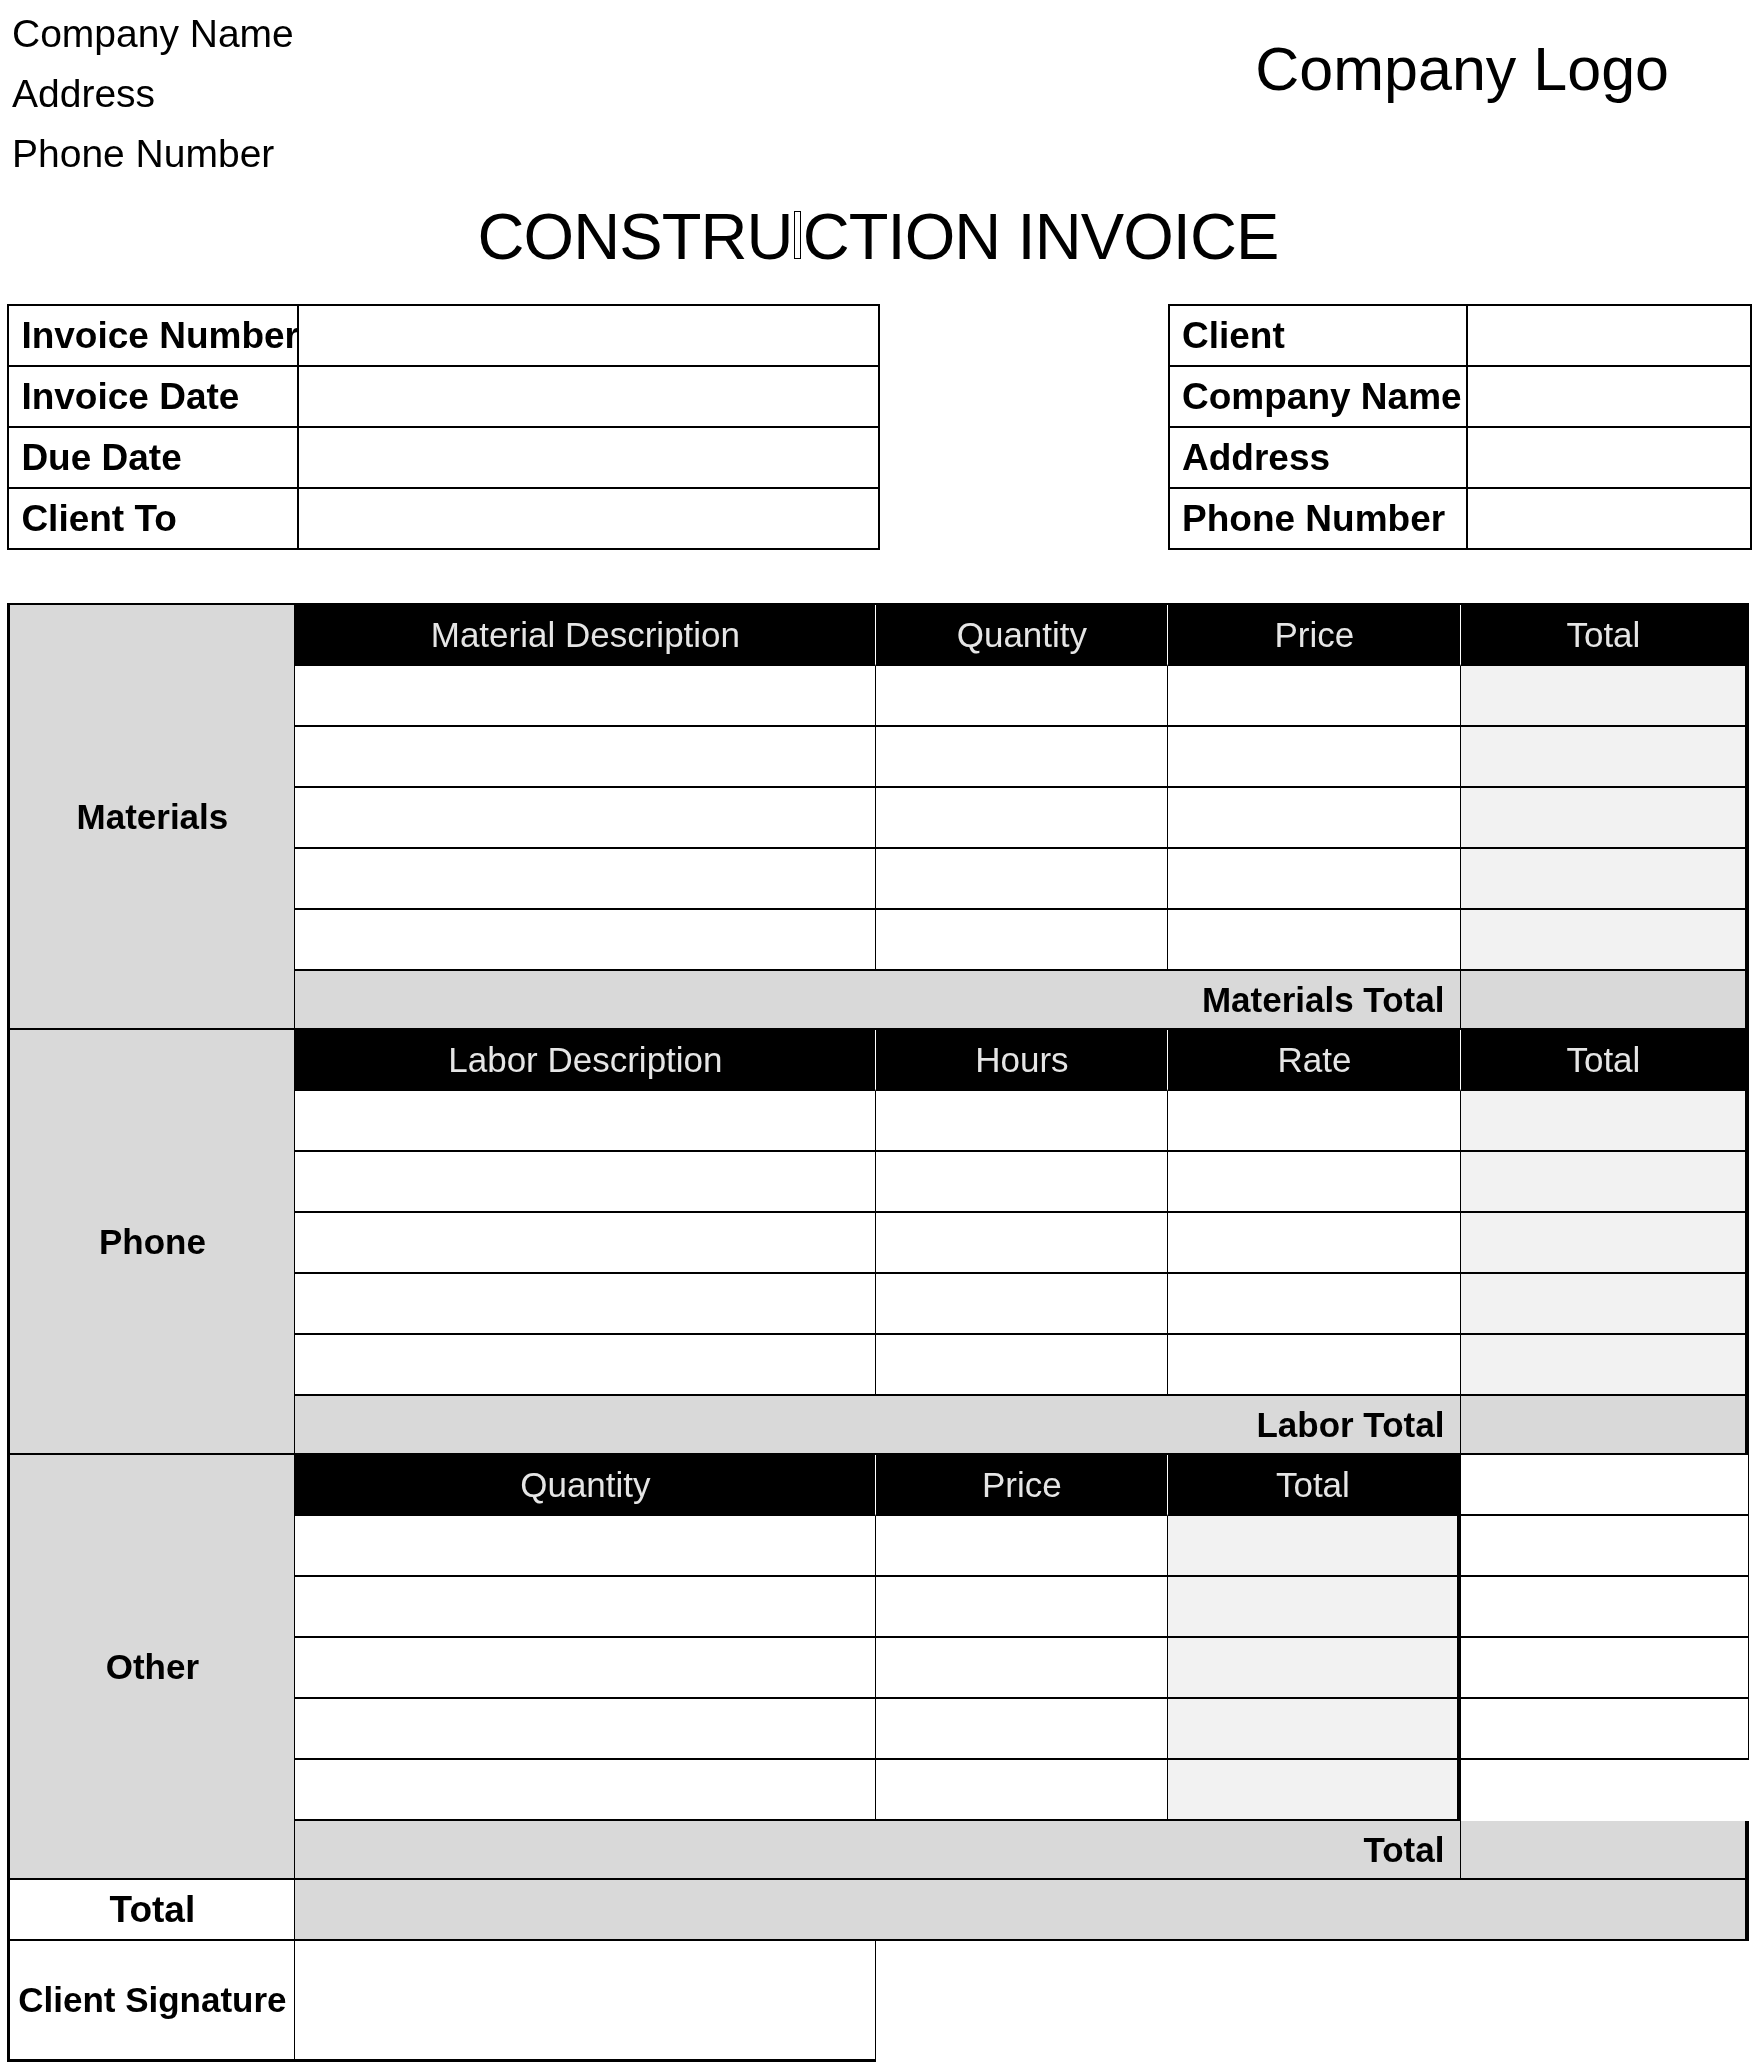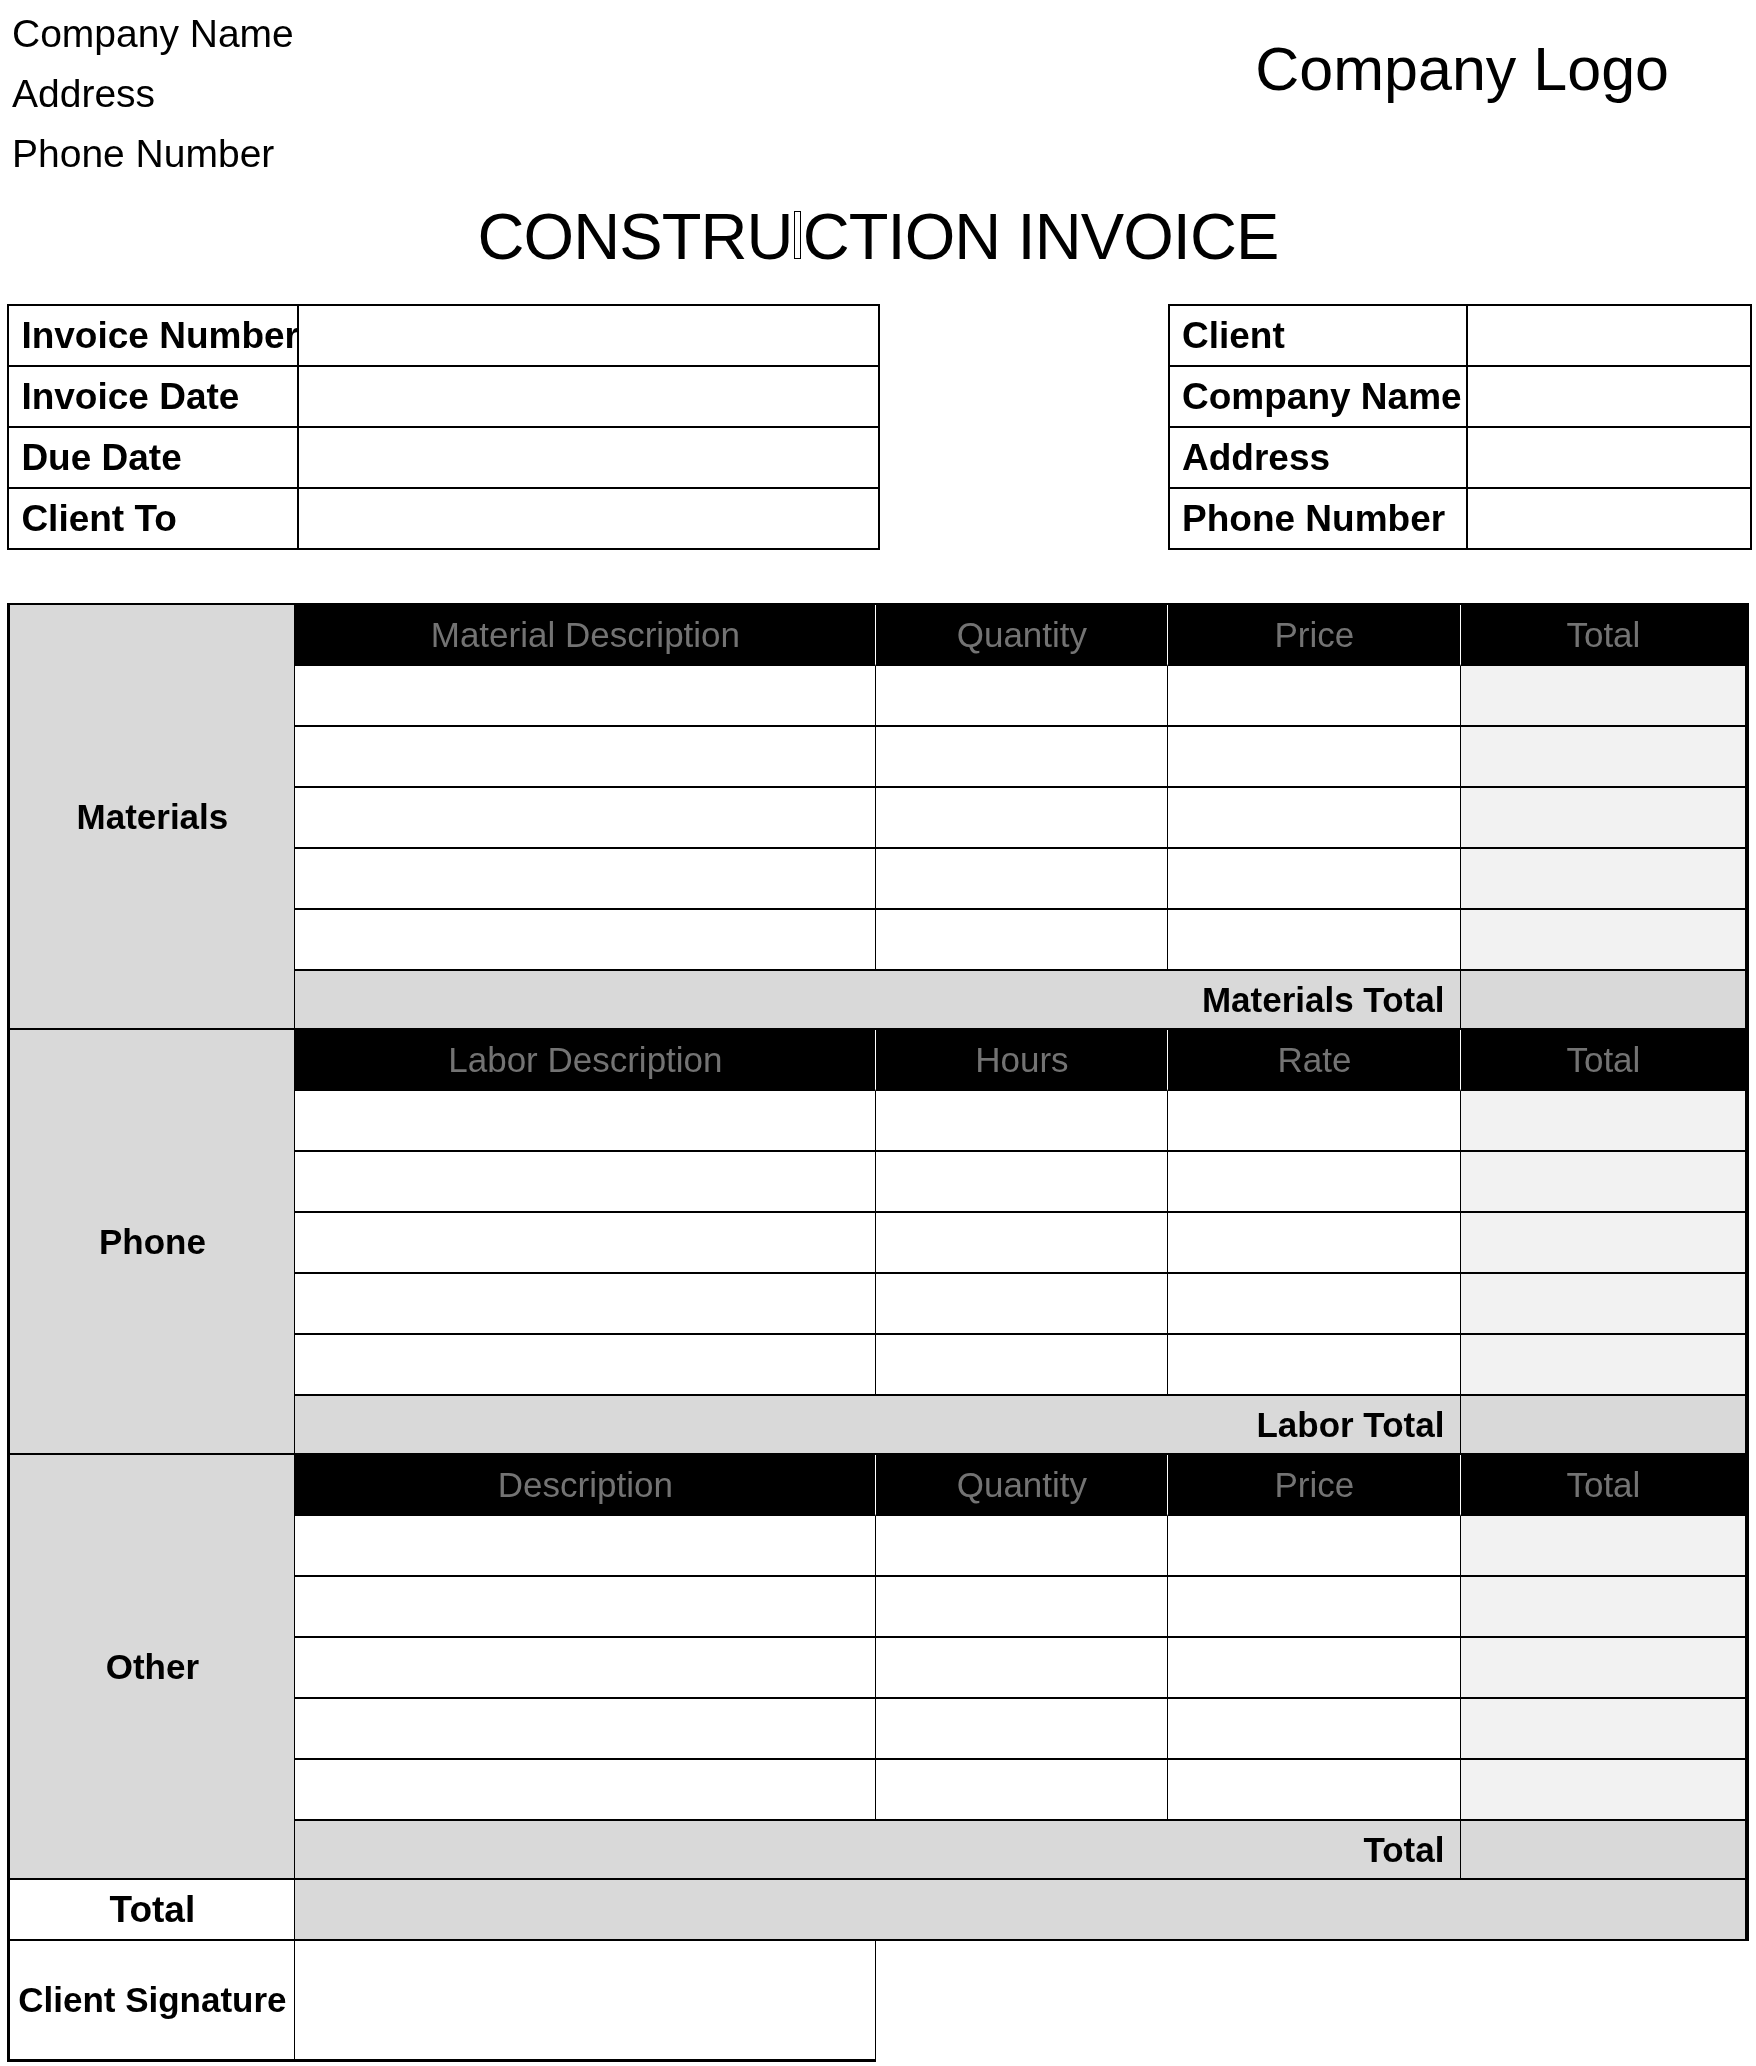--- a/index.html
+++ b/index.html
@@ -68,21 +68,21 @@
     grid-column: 1; background: #d9d9d9;
     display: flex; align-items: center; justify-content: center;
     font-size: 35px; font-weight: 700;
     border-left: 3.7px solid #000;
   }
   .sec1 { grid-row: 1 / 8; }
   .sec2 { grid-row: 8 / 15; }
   .sec3 { grid-row: 15 / 22; }
 
   .hd {
-    background: #000; color: #737373;
+    background: #000; color: #e5e5e5;
     display: flex; align-items: center; justify-content: center;
     font-size: 35px; font-weight: 400;
     border-right: 1.8px solid #fff !important;
   }
   .hd.last { border-right: 4.6px solid #000 !important; }
 
   .c { background: #fff; }
   .ct { background: #f2f2f2; }
   .last { border-right: 4.6px solid #000 !important; }
 
@@ -210,21 +210,20 @@
 
   <div class="c"></div>
   <div class="c"></div>
   <div class="c"></div>
   <div class="ct last"></div>
 
   <div class="gr span">Labor Total</div>
   <div class="gr last"></div>
 
   <div class="sec-lab sec3">Other</div>
-  <div class="hd">Description</div>
   <div class="hd">Quantity</div>
   <div class="hd">Price</div>
   <div class="hd last">Total</div>
 
   <div class="c"></div>
   <div class="c"></div>
   <div class="c"></div>
   <div class="ct last"></div>
 
   <div class="c"></div>

